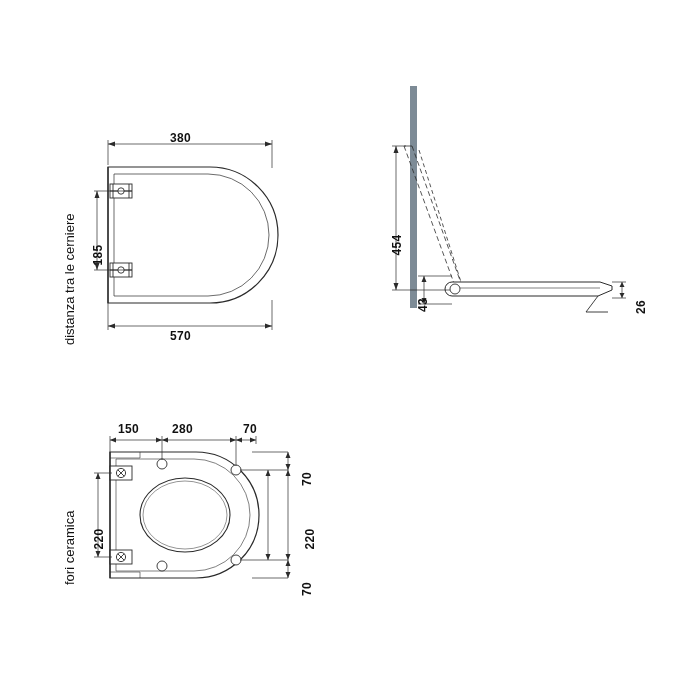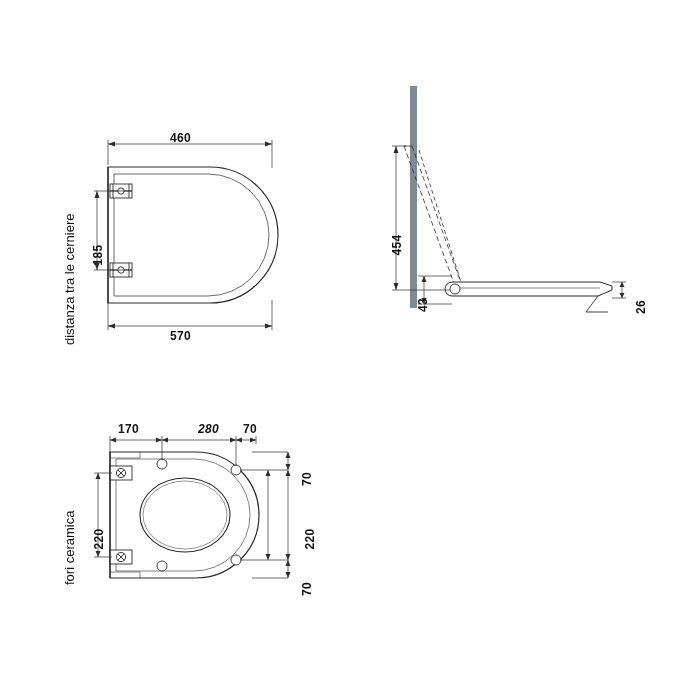--- a/index.html
+++ b/index.html
@@ -212,35 +212,35 @@
         <path d="M 268,560 l -2.5,-6 l 5,0 z" fill="#2b2b2b" stroke="none"></path>
       </g>
 
     </g>
   </svg>
 
   <div class="side-label rot" style="left: 62px; top: 345px;">distanza tra le cerniere</div>
 
   <div class="side-label rot" style="left: 62px; top: 585px;">fori ceramica</div>
 
-  <div class="dim-label bold" style="left: 170px; top: 131px;">460</div>
+  <div class="dim-label bold" style="left: 170px; top: 131px;">380</div>
 
   <div class="dim-label bold" style="left: 170px; top: 329px;">570</div>
 
   <div class="dim-label bold rot" style="left: 88px; top: 248px;">185</div>
 
   <div class="dim-label bold rot" style="left: 387px; top: 238px;">454</div>
 
   <div class="dim-label bold rot" style="left: 416px; top: 298px;">43</div>
 
   <div class="dim-label bold rot" style="left: 634px; top: 300px;">26</div>
 
-  <div class="dim-label bold" style="left: 118px; top: 422px;">170</div>
-
-  <div class="dim-label bold" style="left: 198px; top: 422px; font-style: italic;">280</div>
+  <div class="dim-label bold" style="left: 118px; top: 422px;">150</div>
+
+  <div class="dim-label bold" style="left: 172px; top: 422px;">280</div>
 
   <div class="dim-label bold" style="left: 243px; top: 422px;">70</div>
 
   <div class="dim-label bold rot" style="left: 89px; top: 532px;">220</div>
 
   <div class="dim-label bold rot" style="left: 300px; top: 472px;">70</div>
 
   <div class="dim-label bold rot" style="left: 300px; top: 532px;">220</div>
 
   <div class="dim-label bold rot" style="left: 300px; top: 582px;">70</div>

